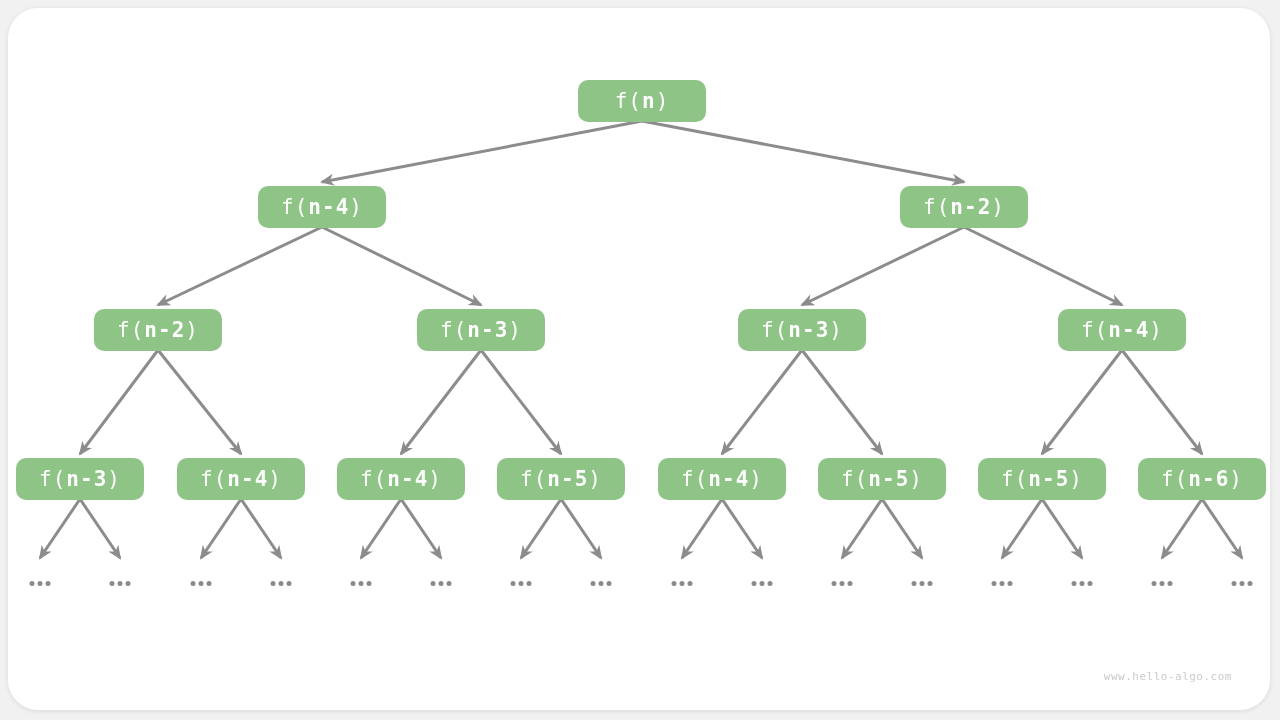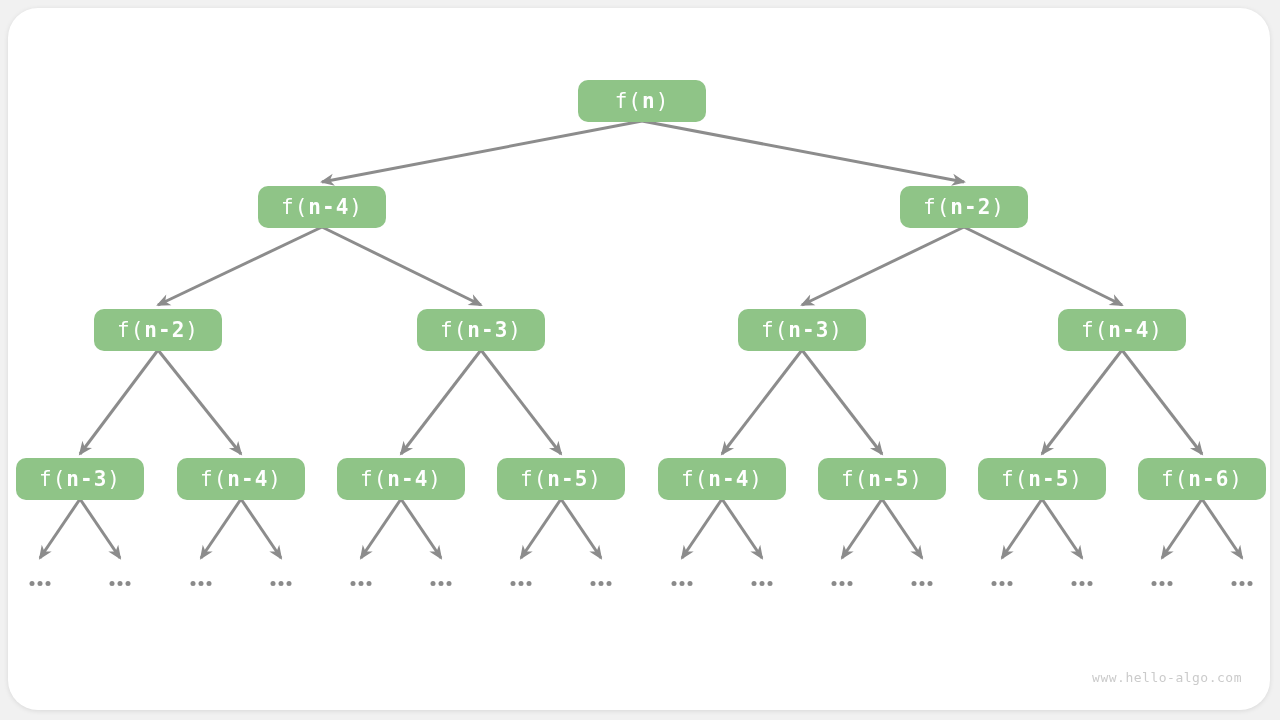--- a/index.html
+++ b/index.html
@@ -58,23 +58,23 @@
     align-items: center;
   }
   .ellipsis .dot {
     width: 5px;
     height: 5px;
     border-radius: 50%;
     background: var(--dot, #8a8a8a);
   }
   .watermark {
     position: absolute;
-    right: 38px;
+    right: 48px;
     top: 670px;
-    font-size: 13px;
+    font-size: 11px;
     letter-spacing: 0.5px;
     color: var(--watermark, #cbcbcb);
   }
 </style>
 </head>
 <body>
 
 <div class="card"></div>
 
 <svg id="edges" xmlns="http://www.w3.org/2000/svg">

